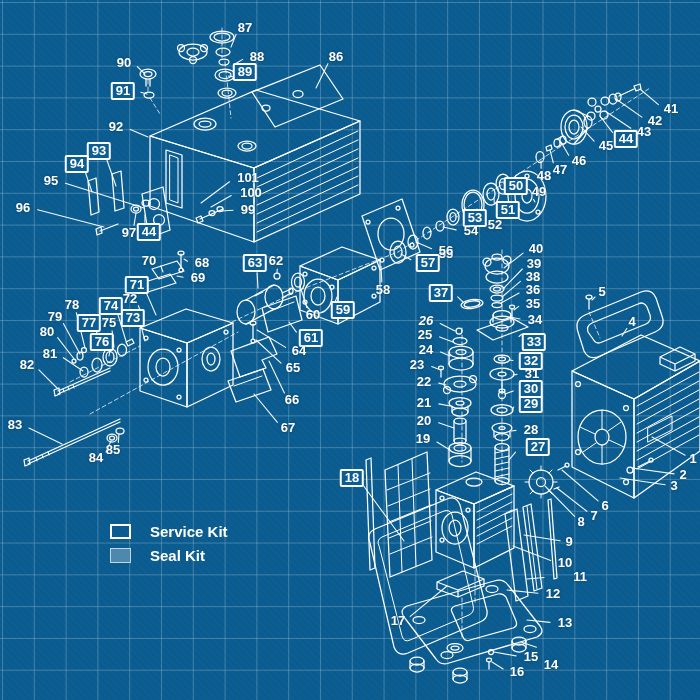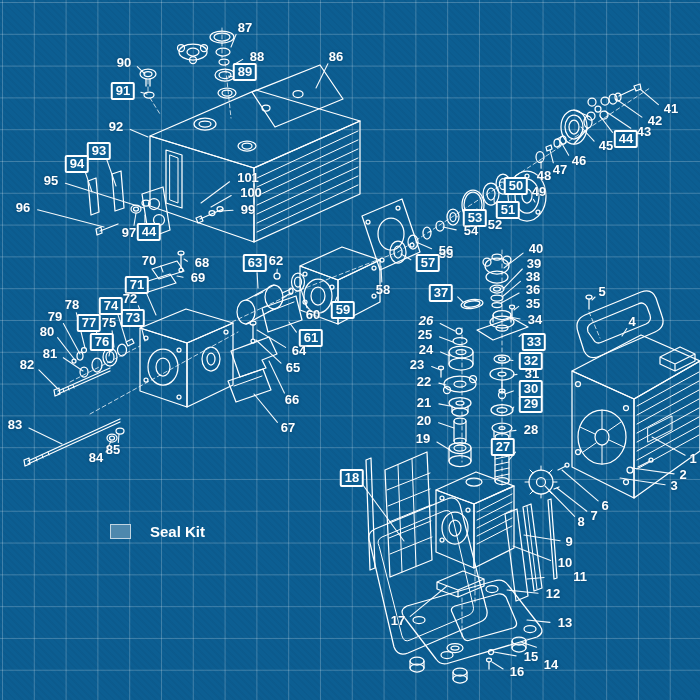--- a/index.html
+++ b/index.html
@@ -515,20 +515,24 @@
         <line x1="134.0" y1="225.4" x2="136" y2="213"></line>
         <line x1="144.9" y1="222.3" x2="145" y2="215"></line>
         <line x1="233.0" y1="210.3" x2="221" y2="211"></line>
         <line x1="231.2" y1="195.6" x2="211" y2="207"></line>
         <line x1="229.5" y1="181.8" x2="201" y2="203"></line>
       </g>
 </svg>
 
 <div id="legend">
   <div class="legend-row">
+    <div class="legend-swatch outline"></div>
+    <div class="legend-text">Service Kit</div>
+  </div>
+  <div class="legend-row">
     <div class="legend-swatch filled"></div>
     <div class="legend-text">Seal Kit</div>
   </div>
 </div>
 
 <div class="part-label" style="left: 693px; top: 459px;">1</div>
     <div class="part-label" style="left: 683px; top: 475px;">2</div>
     <div class="part-label" style="left: 674px; top: 486px;">3</div>
     <div class="part-label" style="left: 632px; top: 322px;">4</div>
     <div class="part-label" style="left: 602px; top: 292px;">5</div>
@@ -546,21 +550,21 @@
     <div class="part-label" style="left: 398px; top: 621px;">17</div>
     <div class="part-label boxed" style="left: 352px; top: 478px;">18</div>
     <div class="part-label" style="left: 423px; top: 439px;">19</div>
     <div class="part-label" style="left: 424px; top: 421px;">20</div>
     <div class="part-label" style="left: 424px; top: 403px;">21</div>
     <div class="part-label" style="left: 424px; top: 382px;">22</div>
     <div class="part-label" style="left: 417px; top: 365px;">23</div>
     <div class="part-label" style="left: 426px; top: 350px;">24</div>
     <div class="part-label" style="left: 425px; top: 335px;">25</div>
     <div class="part-label" style="left: 426px; top: 321px; font-style: italic;">26</div>
-    <div class="part-label boxed" style="left: 503px; top: 447px;">27</div>
+    <div class="part-label boxed" style="left: 538px; top: 447px;">27</div>
     <div class="part-label" style="left: 531px; top: 430px;">28</div>
     <div class="part-label boxed" style="left: 531px; top: 404px;">29</div>
     <div class="part-label boxed" style="left: 531px; top: 389px;">30</div>
     <div class="part-label" style="left: 532px; top: 374px;">31</div>
     <div class="part-label boxed" style="left: 531px; top: 361px;">32</div>
     <div class="part-label boxed" style="left: 534px; top: 342px;">33</div>
     <div class="part-label" style="left: 535px; top: 320px;">34</div>
     <div class="part-label" style="left: 533px; top: 304px;">35</div>
     <div class="part-label" style="left: 533px; top: 290px;">36</div>
     <div class="part-label boxed" style="left: 441px; top: 293px;">37</div>

